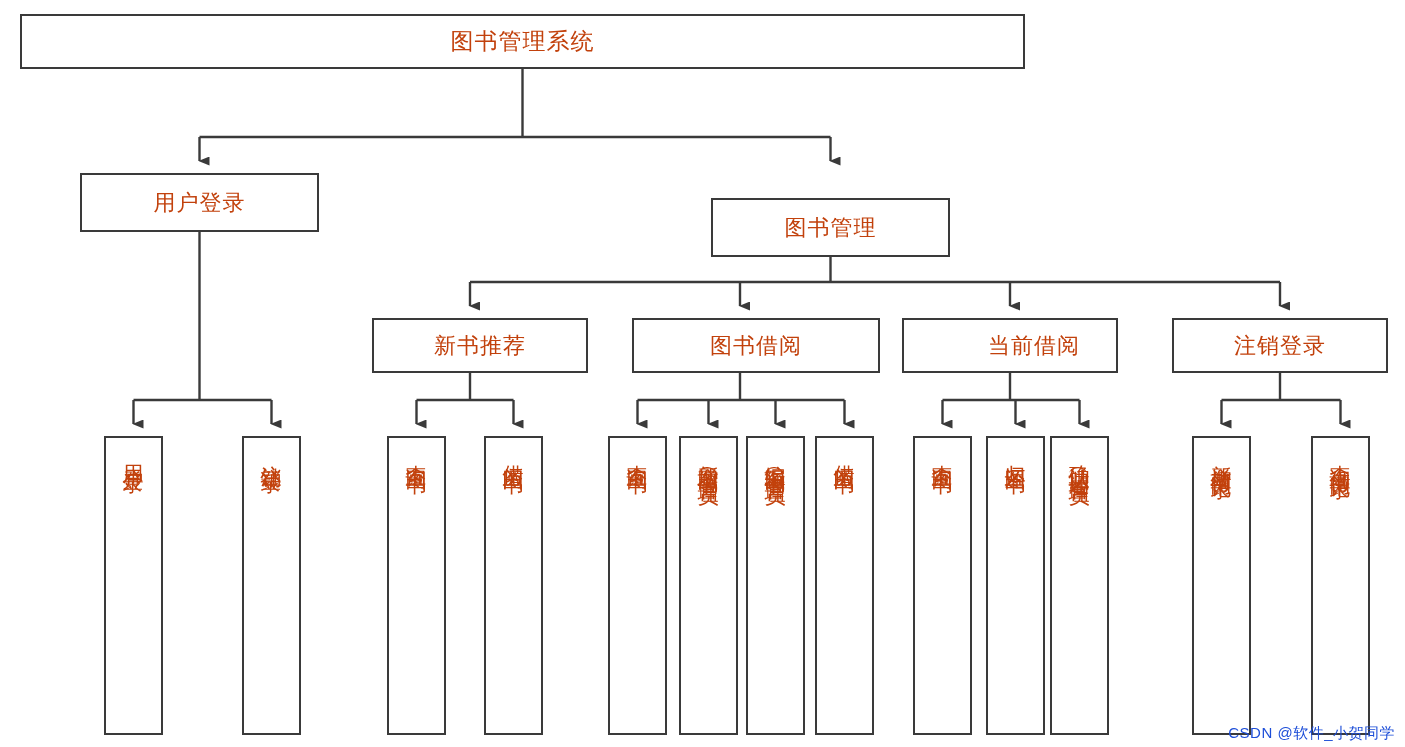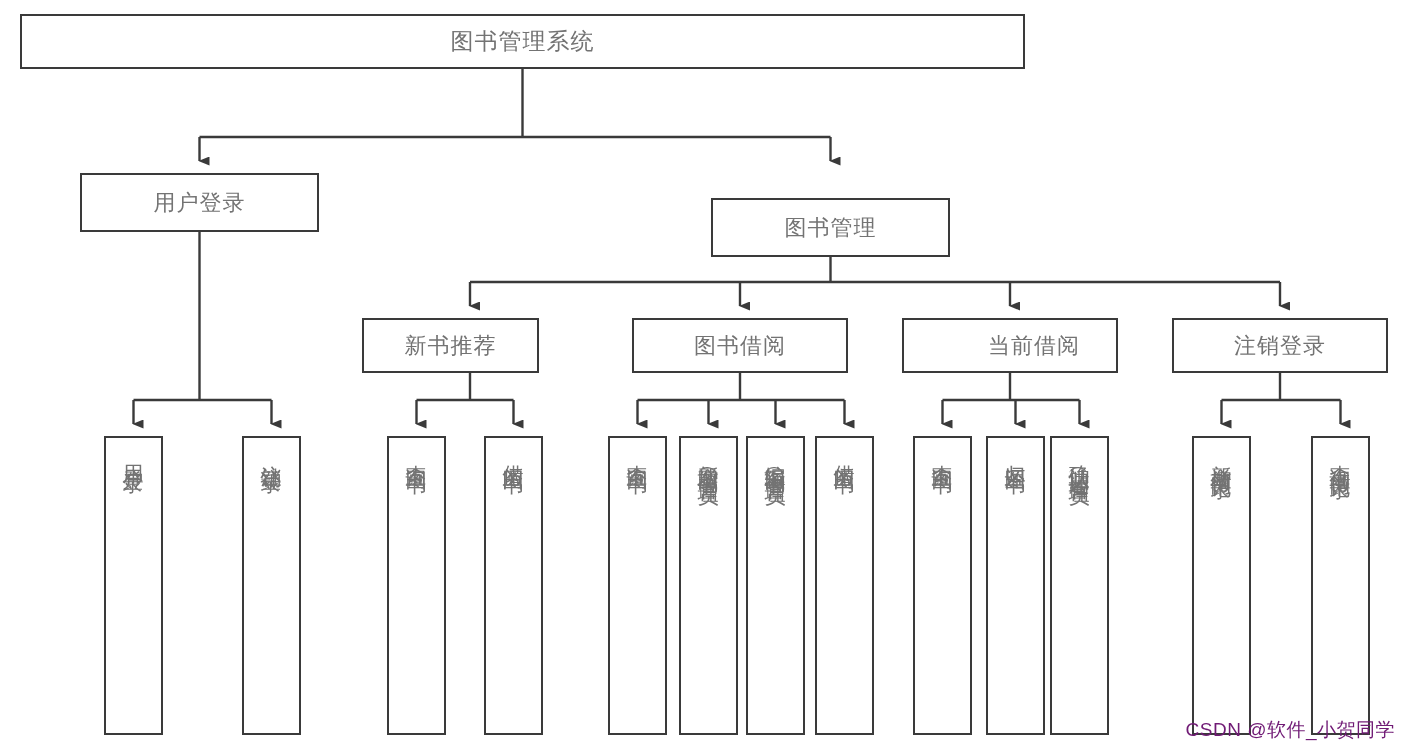--- a/index.html
+++ b/index.html
@@ -26,21 +26,21 @@
     pointer-events: none;
   }
   .node {
     position: absolute;
     box-sizing: border-box;
     border: 2px solid #3a3a3a;
     background: #ffffff;
     display: flex;
     align-items: center;
     justify-content: center;
-    color: #737373;
+    color: #c2410c;
     text-align: center;
   }
   .node.level0 {
     font-size: 23px;
   }
   .node.level1 {
     font-size: 22px;
   }
   .node.level2 {
     font-size: 22px;
@@ -59,22 +59,22 @@
     white-space: nowrap;
   }
   .hlabel {
     white-space: nowrap;
     letter-spacing: 1px;
   }
   #watermark {
     position: absolute;
     right: 10px;
     bottom: 4px;
-    font-size: 19px;
-    color: #701a75;
+    font-size: 15px;
+    color: #1d4ed8;
     white-space: nowrap;
     letter-spacing: 0.5px;
   }
 </style>
 </head>
 <body>
 
 <div id="canvas">
   <svg id="edges" viewBox="0 0 1405 747">
     <defs>
@@ -121,24 +121,24 @@
   <div id="nodes">
       <div class="node level0" style="left: 20px; top: 14px; width: 1005px; height: 55px;">
         <span class="hlabel">图书管理系统</span>
       </div>
       <div class="node level1" style="left: 80px; top: 173px; width: 239px; height: 59px;">
         <span class="hlabel">用户登录</span>
       </div>
       <div class="node level1" style="left: 711px; top: 173px; width: 239px; height: 59px; margin-top: 25px;">
         <span class="hlabel">图书管理</span>
       </div>
-      <div class="node level2" style="left: 362px; top: 318px; width: 177px; height: 55px;">
+      <div class="node level2" style="left: 372px; top: 318px; width: 216px; height: 55px;">
         <span class="hlabel">新书推荐</span>
       </div>
-      <div class="node level2" style="left: 632px; top: 318px; width: 216px; height: 55px;">
+      <div class="node level2" style="left: 632px; top: 318px; width: 248px; height: 55px;">
         <span class="hlabel">图书借阅</span>
       </div>
       <div class="node level2" style="left: 902px; top: 318px; width: 216px; height: 55px; padding-left: 48px;">
         <span class="hlabel">当前借阅</span>
       </div>
       <div class="node level2" style="left: 1172px; top: 318px; width: 216px; height: 55px;">
         <span class="hlabel">注销登录</span>
       </div>
       <div class="node leaf" style="left: 104px; top: 436px; width: 59px; height: 299px;">
         <span class="vlabel">用户登录</span>

